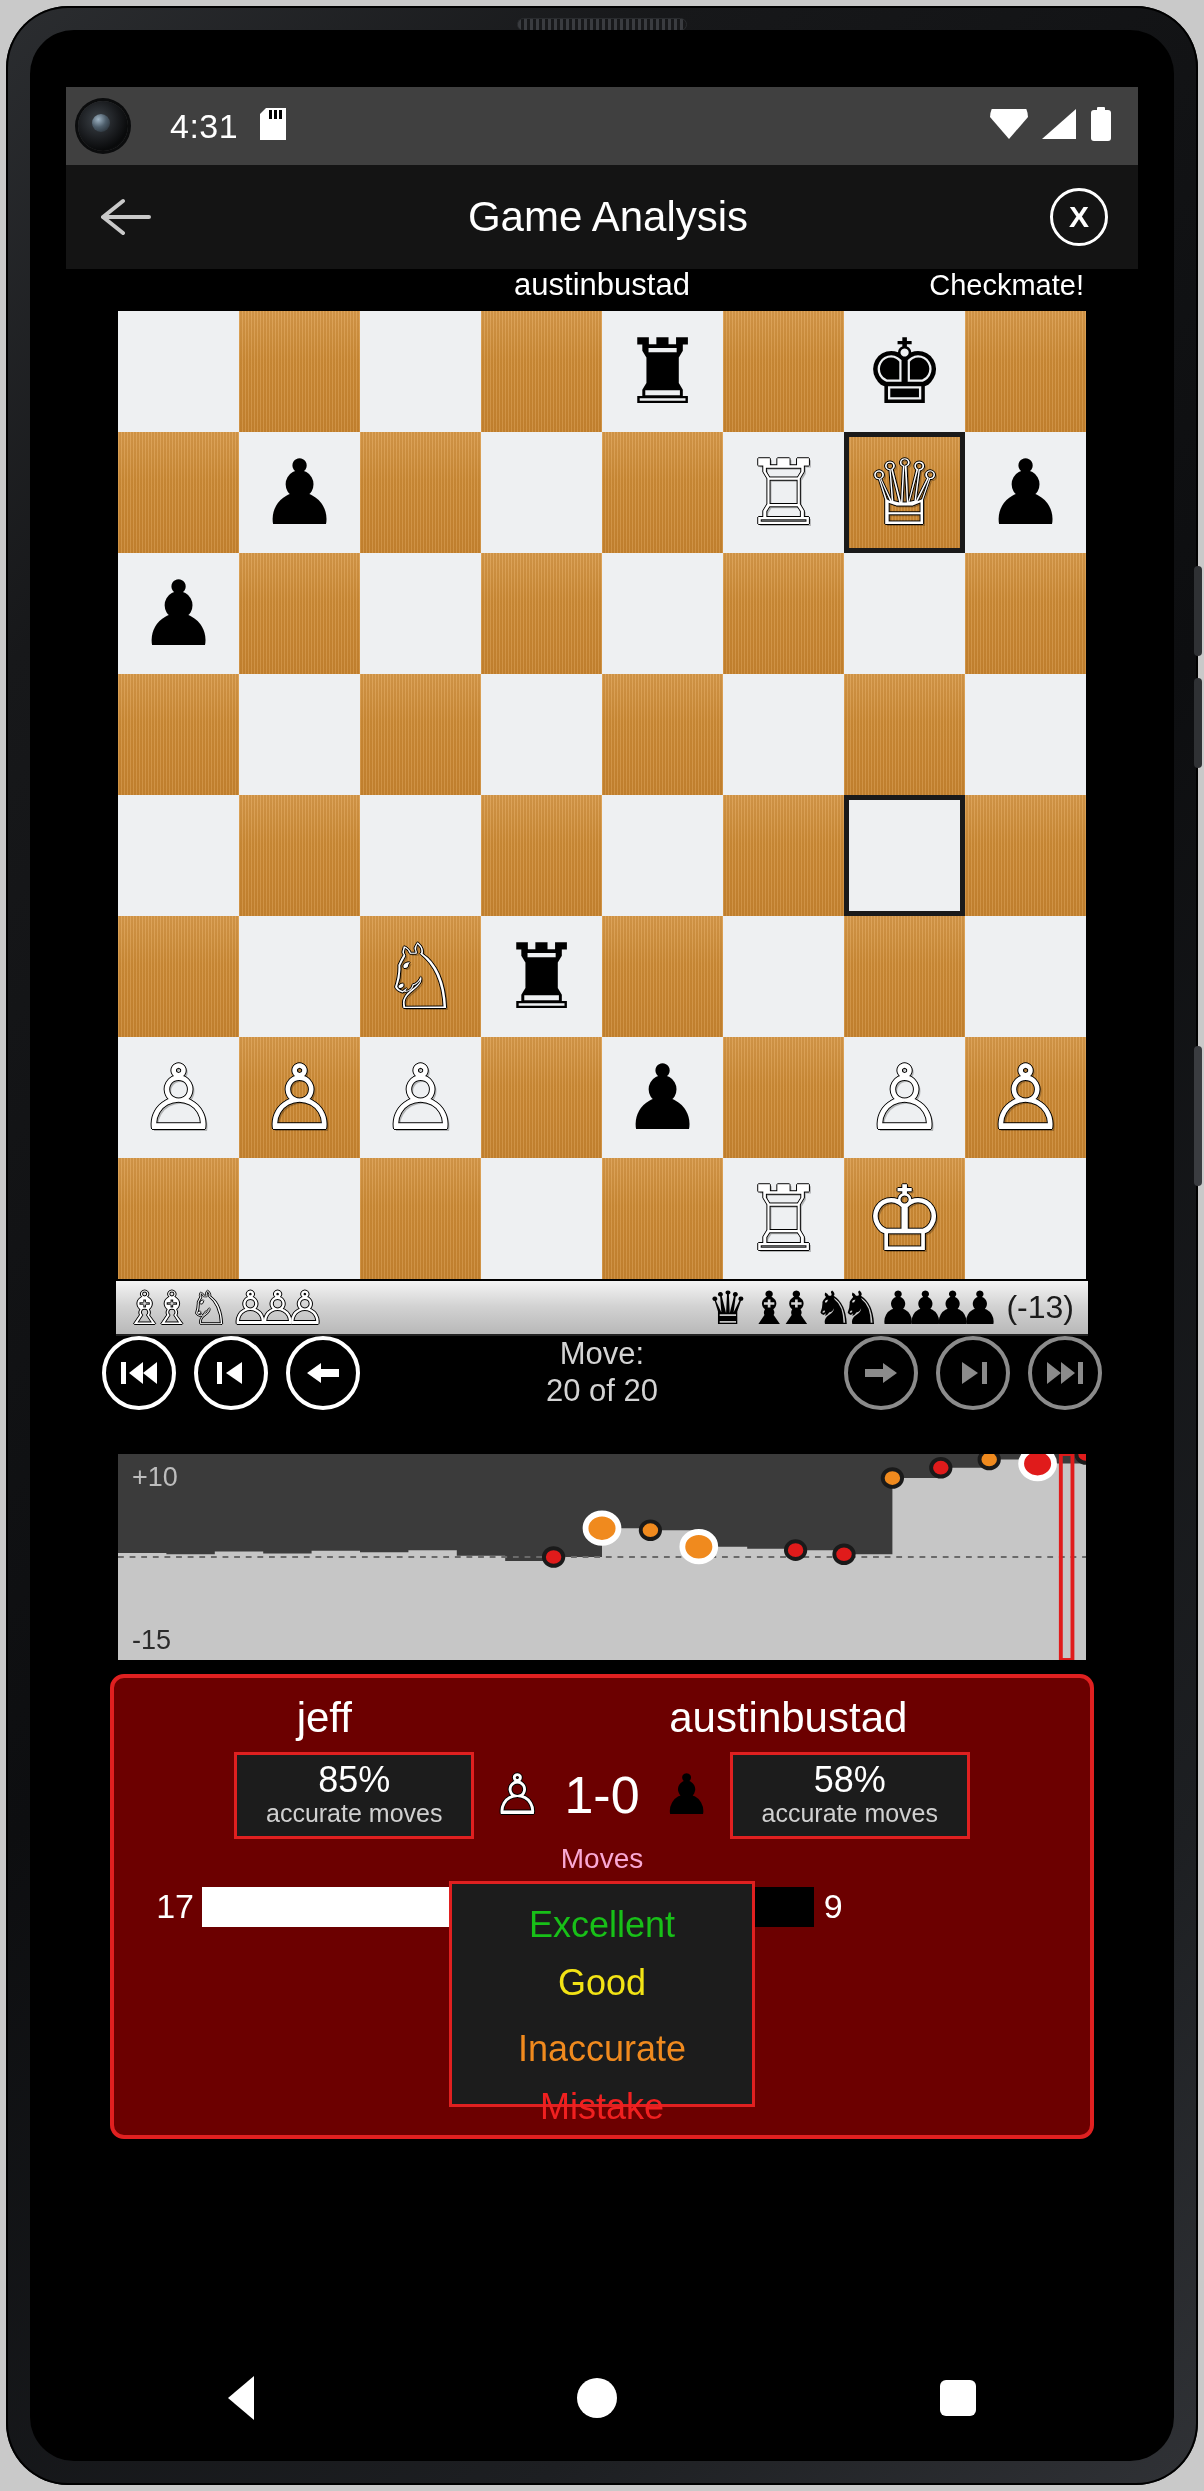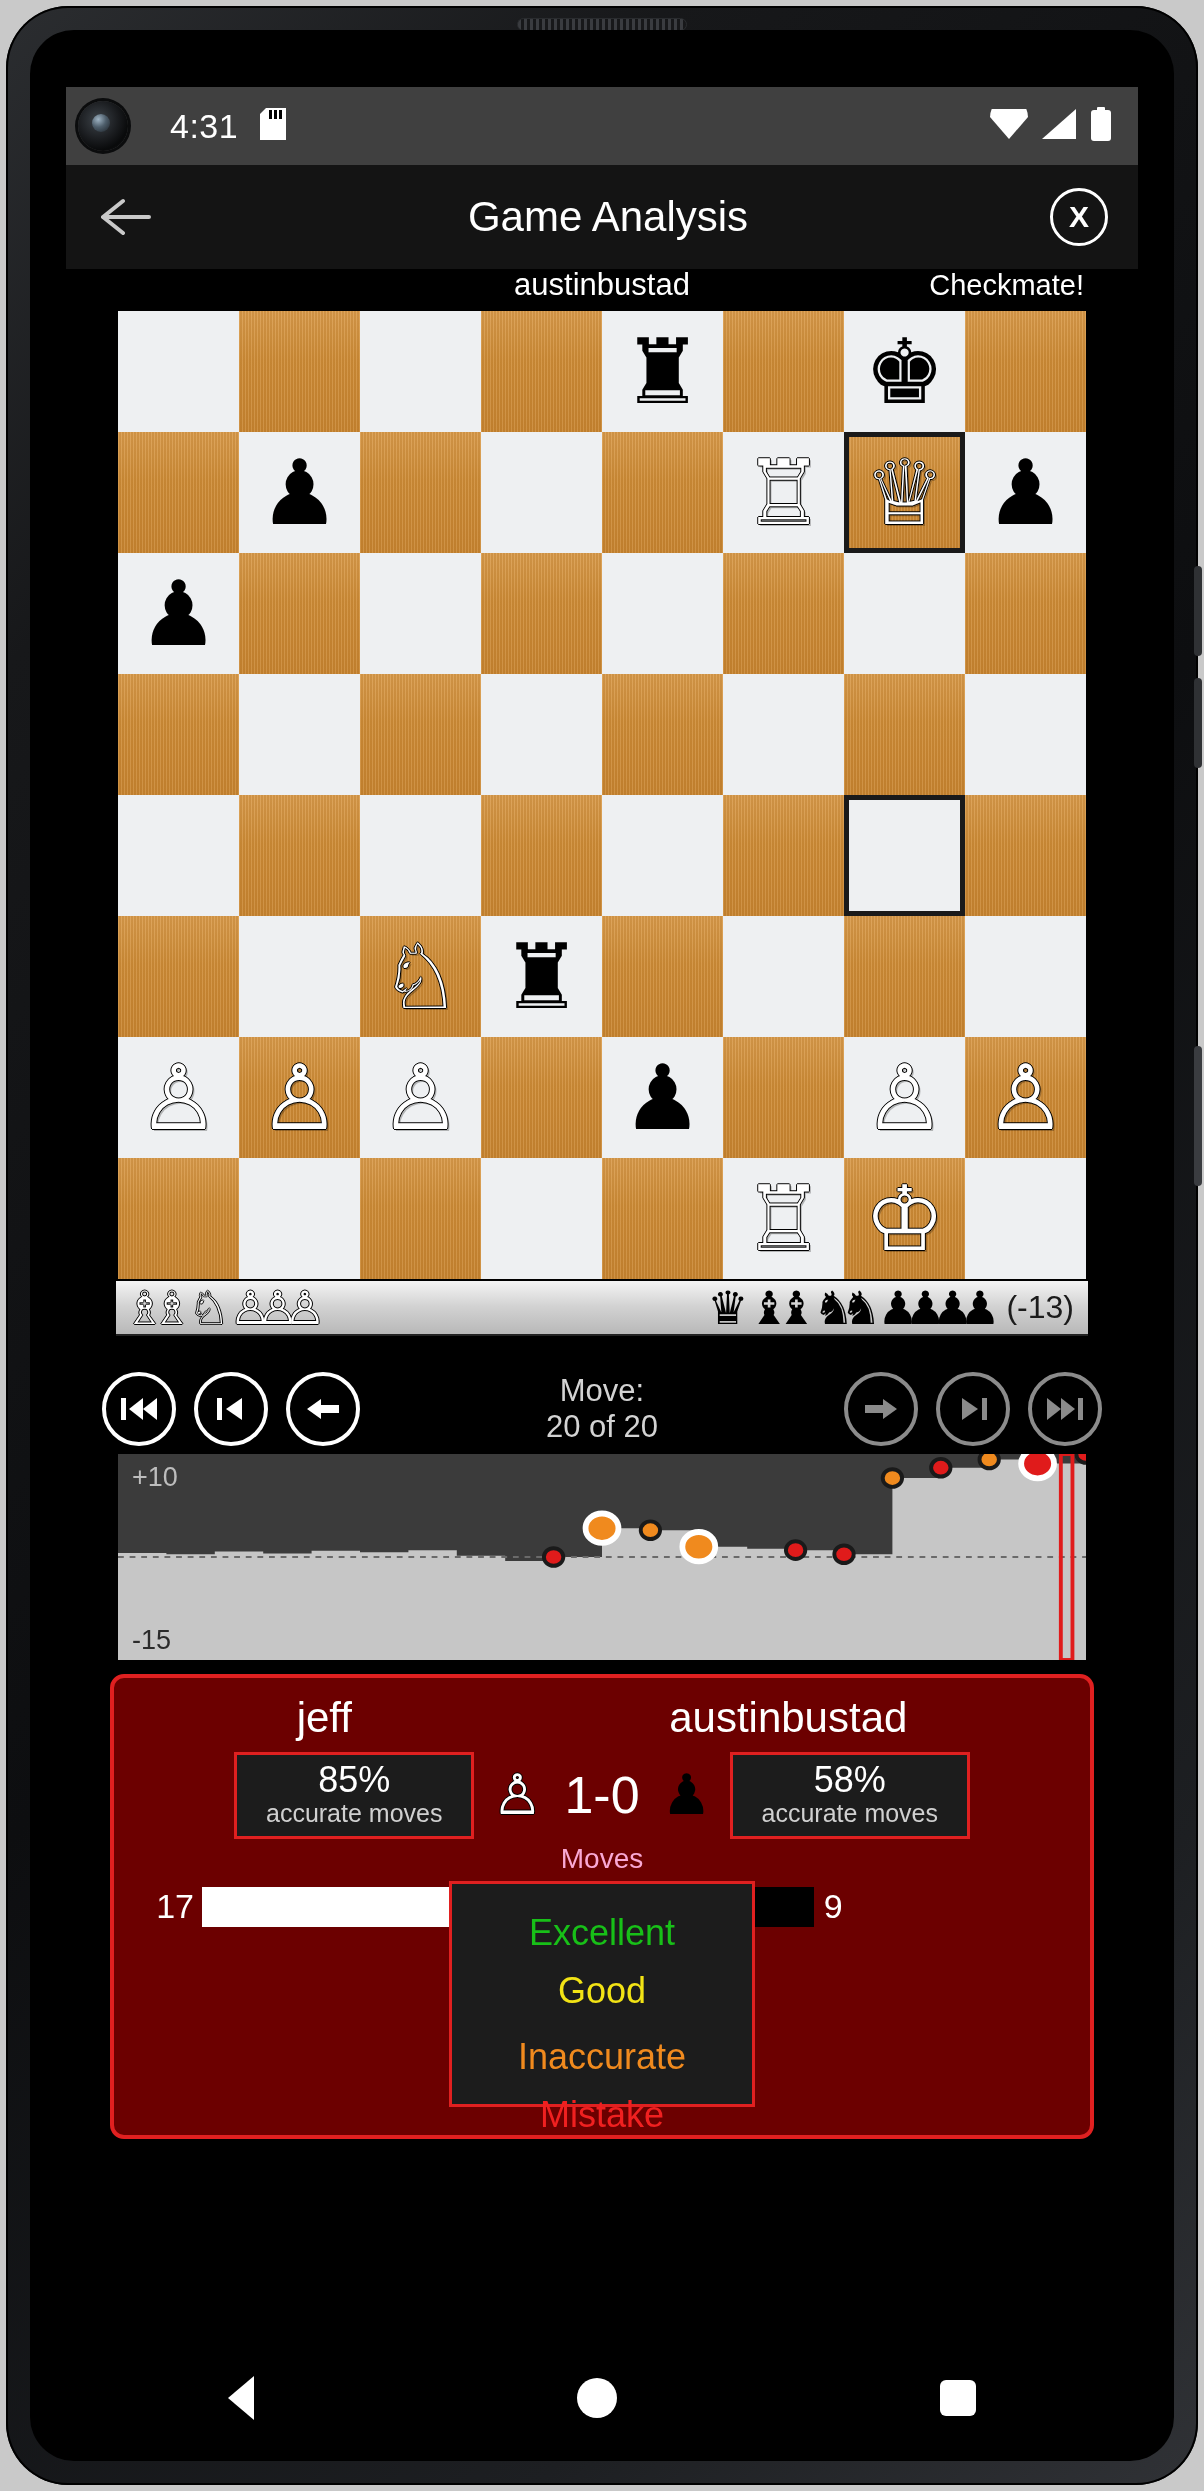--- a/index.html
+++ b/index.html
@@ -121,21 +121,21 @@
   }
   .cap-group { display: flex; align-items: center; font-size: 46px; line-height: 1; }
   .cap-group.white-caps { margin-left: 8px; color: #fff; text-shadow: 0 0 1px #000, 1px 0 0 #000, -1px 0 0 #000, 0 1px 0 #000, 0 -1px 0 #000; }
   .cap-group.black-caps { margin-left: auto; color: #000; }
   .cap-tight { letter-spacing: -14px; margin-right: 10px; }
   #material-diff { margin-left: 10px; margin-right: 14px; font-size: 32px; color: #1b1b1b; }
 
   
   #move-controls {
     height: 110px; background: #000;
-    display: flex; align-items: flex-end; justify-content: center; gap: 18px;
+    display: flex; align-items: flex-start; justify-content: center; gap: 18px;
     padding: 0 36px;
   }
   .nav-btn {
     width: 74px; height: 74px; border-radius: 50%;
     border: 4px solid #fff; color: #fff;
     display: flex; align-items: center; justify-content: center;
     flex: 0 0 auto;
   }
   .nav-btn.disabled { border-color: #8b8b8b; color: #8b8b8b; }
   #move-counter {
@@ -181,21 +181,21 @@
   .q-left  { flex: 1 1 0; display: flex; align-items: center; justify-content: flex-end; gap: 8px; }
   .q-right { flex: 1 1 0; display: flex; align-items: center; justify-content: flex-start; gap: 10px; }
   .q-count { color: #fff; font-size: 34px; }
   .q-bar { height: 40px; }
   .q-bar.white { background: #ffffff; }
   .q-bar.black { background: #000000; }
   #quality-legend {
     position: absolute; left: 50%; transform: translateX(-50%); top: 0;
     width: 306px; background: #1c1c1c; border: 3px solid #e02020;
     display: flex; flex-direction: column; justify-content: space-around;
-    padding: 20px 0;
+    padding: 12px 0;
   }
   .legend-item { text-align: center; font-size: 36px; line-height: 58px; }
 
   
   #android-nav {
     position: absolute; left: 0; bottom: 0; width: 100%; height: 108px;
     background: #000; display: flex; align-items: center; justify-content: space-around;
   }
   #nav-back-tri {
     width: 0; height: 0; border-top: 22px solid transparent;

